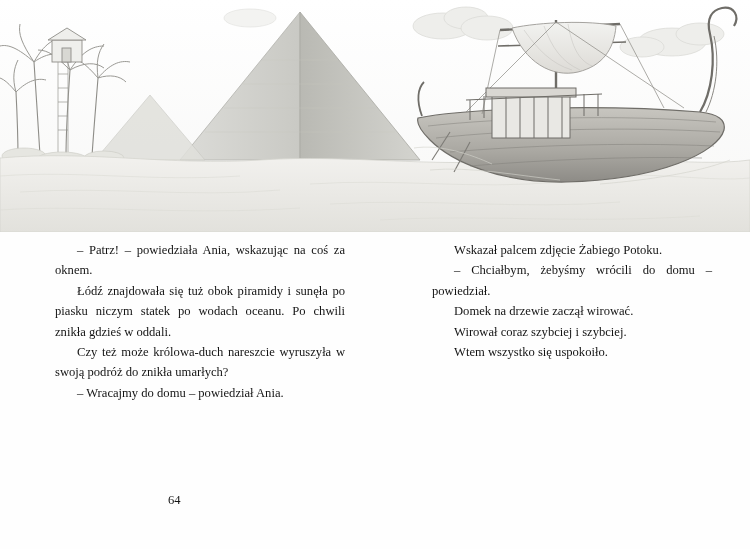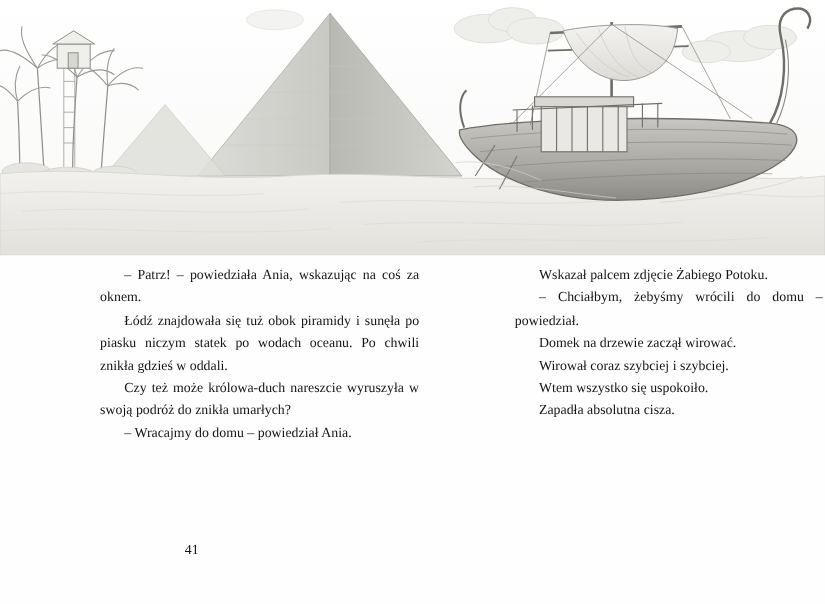--- a/index.html
+++ b/index.html
@@ -45,21 +45,20 @@
     height: 309px;
   }
 
   .column {
     position: absolute;
     top: 0;
     font-size: 12.6px;
     line-height: 1.62;
     text-align: justify;
     color: #141414;
-    margin-left: 36px;
   }
   .column.left {
     left: 55px;
     width: 290px;
   }
   .column.right {
     left: 432px;
     width: 280px;
   }
 
@@ -277,19 +276,18 @@
       <p class="para">Czy też może królowa-duch nareszcie wyruszyła w swoją podróż do znikła umarłych?</p>
       <p class="para">– Wracajmy do domu – powiedział Ania.</p>
     </div>
 
     <div class="column right">
       <p class="para">Wskazał palcem zdjęcie Żabiego Potoku.</p>
       <p class="para">– Chciałbym, żebyśmy wrócili do domu – powiedział.</p>
       <p class="para">Domek na drzewie zaczął wirować.</p>
       <p class="para">Wirował coraz szybciej i szybciej.</p>
       <p class="para">Wtem wszystko się uspokoiło.</p>
-      <p class="para">Zapadła absolutna cisza.</p>
     </div>
 
-    <div class="page-number">41</div>
+    <div class="page-number">64</div>
   </div>
 
 </div>
 
 </body></html>

